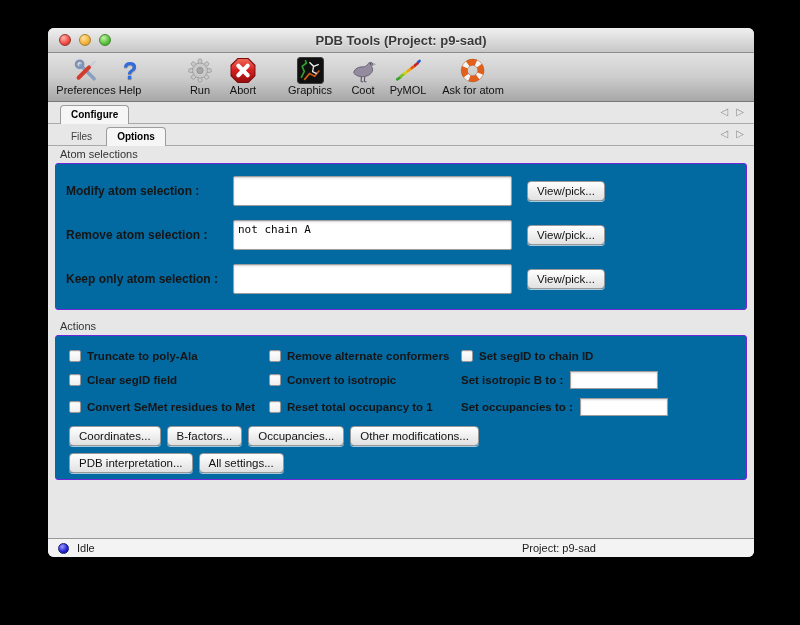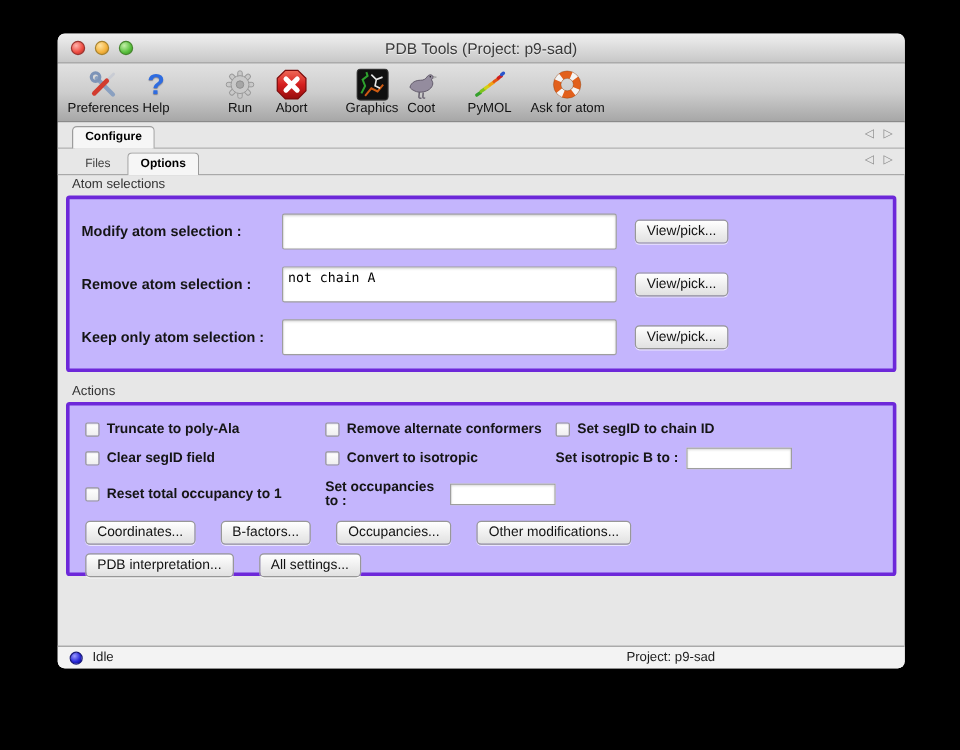--- a/index.html
+++ b/index.html
@@ -18,21 +18,21 @@
     height:25px; flex:0 0 25px; position:relative;
     background:linear-gradient(#f0f0f0, #c7c7c7);
     border-bottom:1px solid #8d8d8d;
     display:flex; align-items:center; justify-content:center;
   }
   .lights { position:absolute; left:11px; top:0; height:100%; display:flex; align-items:center; gap:8px; }
   .light { width:12px; height:12px; border-radius:50%; }
   .light.red   { background:radial-gradient(circle at 35% 30%, #ffb3ac, #ee4b40 60%, #a5302a); border:1px solid #9c3631; }
   .light.yellow{ background:radial-gradient(circle at 35% 30%, #ffe3a0, #f3b13a 60%, #b9802a); border:1px solid #a8832f; }
   .light.green { background:radial-gradient(circle at 35% 30%, #c4f0a9, #57bf3c 60%, #3c8a28); border:1px solid #47872f; }
-  .title { font-size:13px; font-weight:400; color:#3a3a3a; text-shadow:0 1px 0 rgba(255,255,255,0.6); }
+  .title { font-size:13px; font-weight:700; color:#3a3a3a; text-shadow:0 1px 0 rgba(255,255,255,0.6); }
 
   
   .toolbar {
     height:49px; flex:0 0 49px; position:relative;
     background:linear-gradient(#e1e1e1 0%, #cdcdcd 50%, #a7a7a7 100%);
     border-bottom:1px solid #777;
   }
   .tb-item { position:absolute; top:4px; transform:translateX(-50%); display:flex; flex-direction:column; align-items:center; cursor:default; }
   .tb-icon { width:27px; height:27px; display:flex; align-items:center; justify-content:center; }
   .tb-label { font-size:11px; color:#111; white-space:nowrap; margin-top:0; }
@@ -51,21 +51,21 @@
   .tab.active {
     background:#f6f6f6; border-color:#9c9c9c; font-weight:bold; color:#000;
   }
   .tab-arrows { position:absolute; right:10px; top:5px; display:flex; gap:8px; color:#8b8b8b; font-size:10px; line-height:1; }
   .tab-arrows span { cursor:default; }
 
   
   .content { flex:1 1 auto; padding:0 7px; overflow:hidden; }
   .group-label { font-size:11px; color:#333; margin:2px 0 2px 5px; height:13px; }
   .group-label.second { margin-top:10px; }
-  .groupbox { border:3px solid #6d28d9; border-radius:3px; background:#c4b5fd; }
+  .groupbox { border:1px solid #6d28d9; border-radius:3px; background:#0369a1; }
 
   
   .selbox { height:147px; padding:12px 0 0 10px; }
   .sel-row { display:flex; align-items:flex-start; margin-bottom:14px; }
   .sel-label { width:167px; font-size:12px; font-weight:bold; color:#151515; padding-top:8px; }
   .sel-input {
     width:279px; height:30px; resize:none; overflow:hidden;
     border:1px solid #9e9e9e; border-radius:2px; background:#fff;
     font-family:"DejaVu Sans Mono", monospace; font-size:11px; padding:2px 4px;
     box-shadow:inset 0 1px 2px rgba(0,0,0,0.18);
@@ -87,21 +87,21 @@
     width:12px; height:12px; flex:0 0 12px;
     background:linear-gradient(#ffffff, #efefef); border:1px solid #999; border-radius:2px;
     box-shadow:inset 0 1px 1px rgba(0,0,0,0.08);
   }
   .field { display:flex; align-items:center; font-size:11.5px; font-weight:bold; color:#151515; }
   .field input {
     width:88px; height:18px; margin-left:7px;
     border:1px solid #9e9e9e; background:#fff; font-size:11px; padding:0 3px;
     box-shadow:inset 0 1px 2px rgba(0,0,0,0.15);
   }
-  .act-buttons { margin-top:10px; display:flex; gap:21px; }
+  .act-buttons { margin-top:10px; display:flex; gap:6px; }
   .act-buttons.second { margin-top:7px; }
 
   
   .statusbar {
     height:19px; flex:0 0 19px; position:relative;
     background:#f3f3f3; border-top:1px solid #989898;
     display:flex; align-items:center; padding-left:10px;
     font-size:11px; color:#1d1d1d;text-align:right;
   }
   .ball {
@@ -183,21 +183,21 @@
           <svg width="27" height="27" viewBox="0 0 26 26">
             <rect x="0.5" y="0.5" width="25" height="25" rx="3" fill="#101010" stroke="#3a3a3a"></rect>
             <path d="M4 20 L7 14 L5 9 L9 6 L8 3" stroke="#2ea12e" fill="none" stroke-width="1.6"></path>
             <path d="M7 22 L12 16 L17 18.5 L21.5 13" stroke="#cc5a12" fill="none" stroke-width="1.6"></path>
             <path d="M12 5 L16 9 L21 7 M16 9 L15 14 L19 16" stroke="#e8e8e8" fill="none" stroke-width="1.3"></path>
           </svg>
         </span>
         <span class="tb-label">Graphics</span>
       </div>
 
-      <div class="tb-item" style="left:303px">
+      <div class="tb-item" style="left:315px">
         <span class="tb-icon">
           <svg width="27" height="27" viewBox="0 0 26 26">
             <path d="M22.2 6.2 L25.2 7 L22.4 8 Z" fill="#cfcfcf" stroke="#8a8a8a" stroke-width="0.4"></path>
             <path d="M4 15 C5 11 9 9.5 12.5 9.5 C15 9.5 16.5 8.5 17.5 7 C18.3 5.8 19.5 5 20.8 5.2 C22 5.4 22.7 6.3 22.4 7.3 L21.2 9.2 C23.5 12 22 15.5 18.5 17.5 C15.5 19.2 11 19.6 8 18.2 C5.8 17.2 4.3 16.2 4 15 Z" fill="#948c9e" stroke="#574f61" stroke-width="0.7"></path>
             <circle cx="20.3" cy="6.7" r="0.6" fill="#1c1c1c"></circle>
             <path d="M11.5 19 L11.1 23.6 M14.6 19.3 L14.3 23.6 M11.1 23.6 L13.2 24 M14.3 23.6 L16.2 23.9" stroke="#5c5565" stroke-width="1.1" fill="none"></path>
           </svg>
         </span>
         <span class="tb-label">Coot</span>
       </div>
@@ -298,20 +298,24 @@
             <span class="chk-box"></span>
             <span>Convert to isotropic</span>
           </label>
           <div class="field">
             <span>Set isotropic B to :</span>
             <input value="" style="">
           </div>
 
           <label class="chk">
             <span class="chk-box"></span>
+            <span>Convert SeMet residues to Met</span>
+          </label>
+          <label class="chk">
+            <span class="chk-box"></span>
             <span>Reset total occupancy to 1</span>
           </label>
           <div class="field">
             <span>Set occupancies to :</span>
             <input value="" style="">
           </div>
         </div>
 
         <div class="act-buttons">
           <button class="btn">Coordinates...</button>

